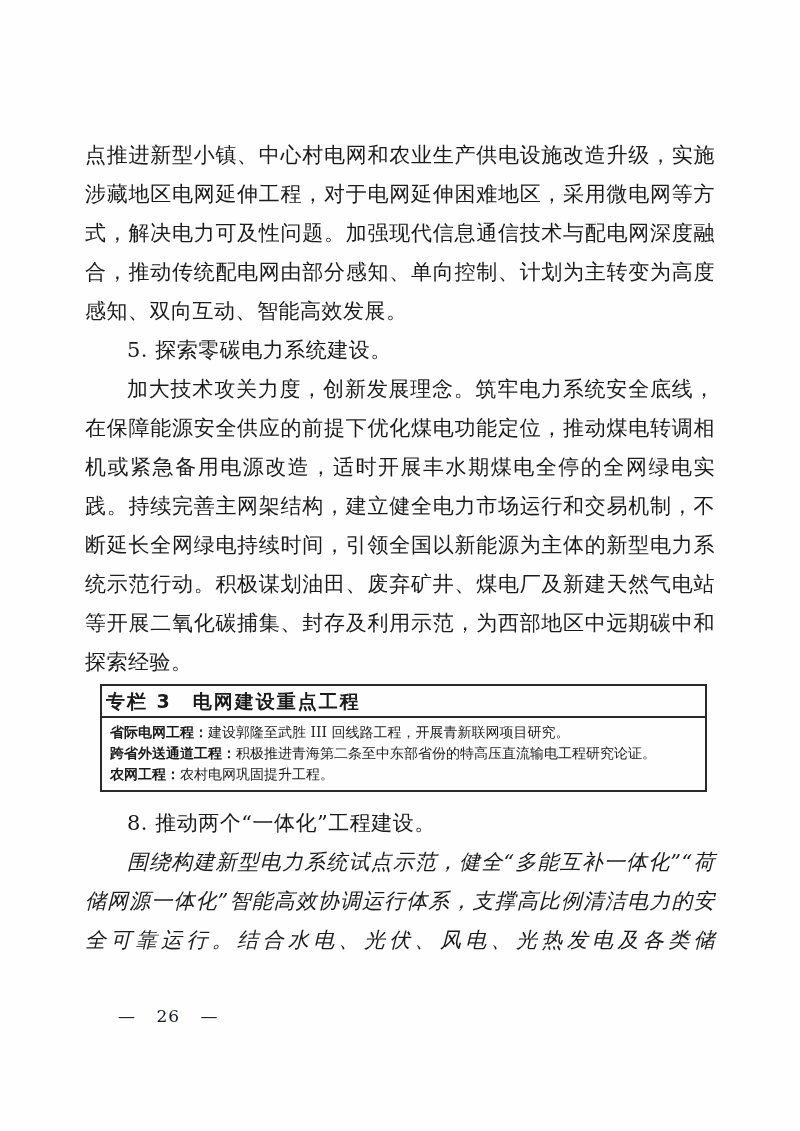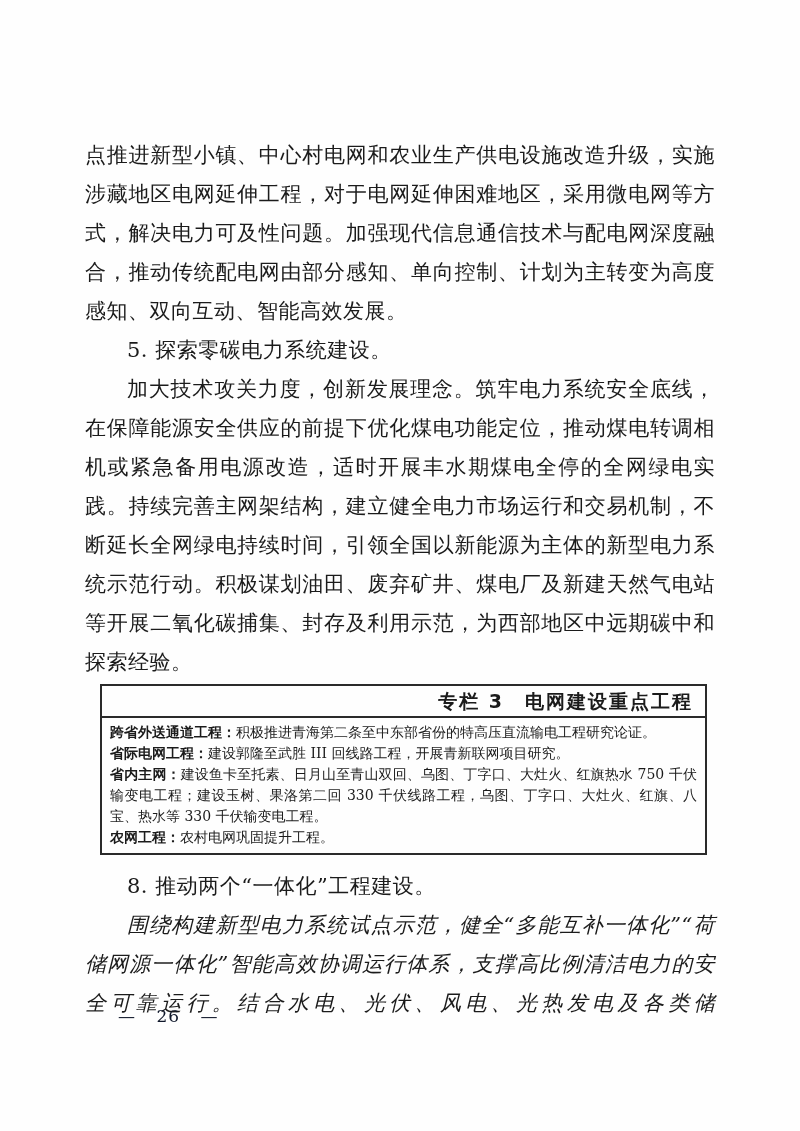--- a/index.html
+++ b/index.html
@@ -27,26 +27,26 @@
     text-align: justify;
     letter-spacing: 0.5px;
   }
   p.indent { text-indent: 2em; }
   p.cutoff { text-align-last: justify; font-style: italic; }
   .column-box {
     margin: 2px 8px 12px 15px;
     border: 2px solid #2a2a2a;
   }
   .box-title {
-    text-align: right;
+    text-align: left;
     font-family: "DejaVu Sans", "Liberation Sans", sans-serif;
     font-weight: bold;
     font-size: 19px;
     line-height: 26px;
-    padding: 2px 12px;
+    padding: 2px 4px;
     border-bottom: 2px solid #2a2a2a;
     letter-spacing: 2px;
   }
   .box-body {
     padding: 4px 8px 5px 8px;
     font-size: 14px;
     line-height: 21px;
     text-align: justify;
   }
   .box-body p { margin: 0; }
@@ -72,23 +72,22 @@
 
     <p class="body-text">点推进新型小镇、中心村电网和农业生产供电设施改造升级，实施涉藏地区电网延伸工程，对于电网延伸困难地区，采用微电网等方式，解决电力可及性问题。加强现代信息通信技术与配电网深度融合，推动传统配电网由部分感知、单向控制、计划为主转变为高度感知、双向互动、智能高效发展。</p>
 
     <p class="body-text indent">5. 探索零碳电力系统建设。</p>
 
     <p class="body-text indent">加大技术攻关力度，创新发展理念。筑牢电力系统安全底线，在保障能源安全供应的前提下优化煤电功能定位，推动煤电转调相机或紧急备用电源改造，适时开展丰水期煤电全停的全网绿电实践。持续完善主网架结构，建立健全电力市场运行和交易机制，不断延长全网绿电持续时间，引领全国以新能源为主体的新型电力系统示范行动。积极谋划油田、废弃矿井、煤电厂及新建天然气电站等开展二氧化碳捕集、封存及利用示范，为西部地区中远期碳中和探索经验。</p>
 
     <div class="column-box">
       <div class="box-title">专栏 3　电网建设重点工程</div>
       <div class="box-body">
+        <p><span class="lead">省际电网工程：</span><span>建设郭隆至武胜 III 回线路工程，开展青新联网项目研究。</span></p>
         <p><span class="lead">跨省外送通道工程：</span><span>积极推进青海第二条至中东部省份的特高压直流输电工程研究论证。</span></p>
-        <p><span class="lead">省际电网工程：</span><span>建设郭隆至武胜 III 回线路工程，开展青新联网项目研究。</span></p>
-        <p><span class="lead">省内主网：</span><span>建设鱼卡至托素、日月山至青山双回、乌图、丁字口、大灶火、红旗热水 750 千伏输变电工程；建设玉树、果洛第二回 330 千伏线路工程，乌图、丁字口、大灶火、红旗、八宝、热水等 330 千伏输变电工程。</span></p>
         <p><span class="lead">农网工程：</span><span>农村电网巩固提升工程。</span></p>
       </div>
     </div>
 
     <p class="body-text indent">8. 推动两个“一体化”工程建设。</p>
 
     <p class="body-text indent cutoff">围绕构建新型电力系统试点示范，健全“多能互补一体化”“荷储网源一体化”智能高效协调运行体系，支撑高比例清洁电力的安全可靠运行。结合水电、光伏、风电、光热发电及各类储</p>
 
   </div>
 

